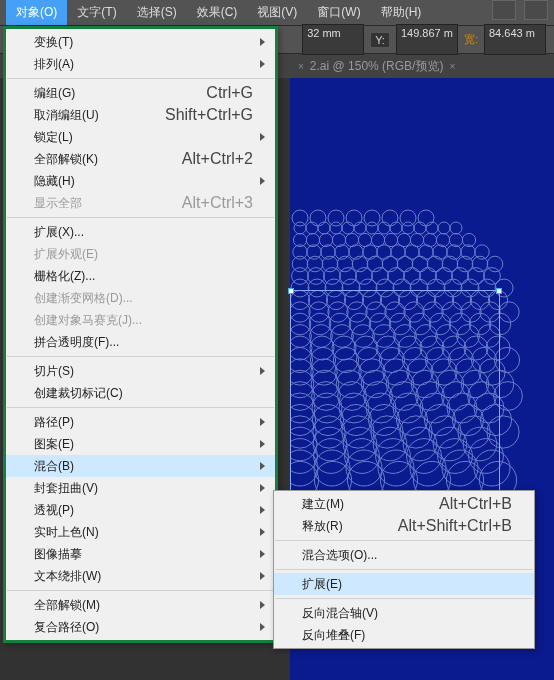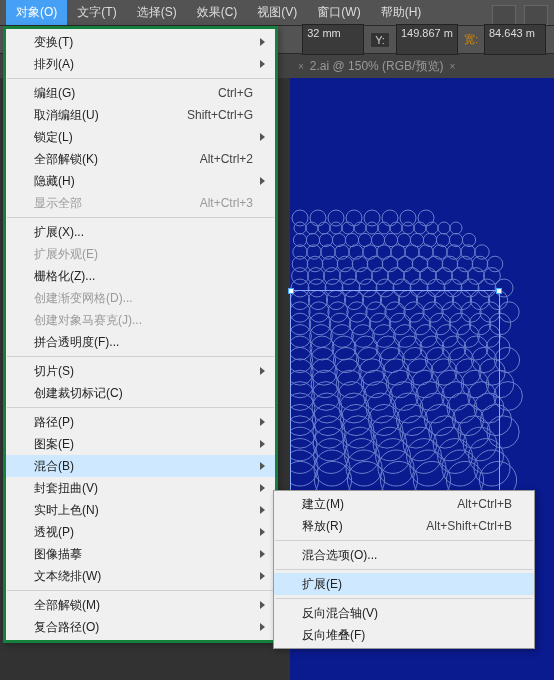--- a/index.html
+++ b/index.html
@@ -1,36 +1,36 @@
 <!DOCTYPE html>
 <html><head>
 <meta charset="utf-8">
 <style>
 *{margin:0;padding:0;box-sizing:border-box;font-family:"Microsoft YaHei",Arial,sans-serif;font-size:12px;user-select:none}
 body{width:554px;height:680px;background:#323232;overflow:hidden;position:relative}
-.menubar{height:26px;background:#535353;display:flex;align-items:flex-end;padding:0 6px;border-bottom:1px solid #2a2a2a}
+.menubar{height:26px;background:#535353;display:flex;align-items:flex-start;padding:0 6px;border-bottom:1px solid #2a2a2a}
 .menubar .mi{color:#ddd;padding:4px 10px;cursor:default}
 .menubar .mi.active{background:#46a0f5;color:#fff}
 .menubar .spacer{flex:1}
 .menubar .ticon{width:24px;height:20px;margin-left:8px;border:1px solid #666;background:#4a4a4a}
 .propbar{height:28px;background:#535353;display:flex;align-items:center;justify-content:flex-end;padding:0 8px;gap:6px;border-bottom:1px solid #2a2a2a}
 .propbar .fld{background:#3a3a3a;border:1px solid #222;color:#ddd;padding:2px 4px;font-size:11px;width:62px;height:31px}
 .propbar .ylbl{background:#333;border:1px solid #555;color:#ccc;padding:1px 4px;font-size:11px}
 .propbar .olbl{color:#d68b00;font-size:11px}
 .tabbar{height:24px;background:#424242;display:flex;align-items:center;padding-left:290px}
 .tabbar .tab{color:#999;font-size:11px;padding:4px 8px;display:flex;align-items:center;gap:6px}
 .tabbar .tab .x{color:#888;font-size:10px}
 .canvas{position:absolute;left:290px;top:78px;right:0;bottom:0;background:#0a1a8f}
 .menu1{position:absolute;left:3px;top:26px;width:275px;background:#f0f0f0;border:3px solid #15803d;box-shadow:2px 2px 6px rgba(0,0,0,.3);padding:2px 0}
 .menu2{position:absolute;left:273px;top:490px;width:262px;background:#f0f0f0;border:1px solid #999;box-shadow:2px 2px 6px rgba(0,0,0,.3);padding:2px 0}
 .mrow{display:flex;align-items:center;height:22px;padding:0 22px 0 28px;color:#222;cursor:default;position:relative}
 .mrow.sub::after{content:"";position:absolute;right:10px;top:7px;border-left:5px solid #555;border-top:4px solid transparent;border-bottom:4px solid transparent}
 .mrow.dis{color:#9a9a9a}
 .mrow.hl{background:#cde8ff}
-.mrow .sc{margin-left:auto;color:#444;font-size:12px}
+.mrow .sc{margin-left:auto;color:#444;font-size:16px}
 .mrow.dis .sc{color:#9a9a9a}
 .sep{height:1px;background:#d0d0d0;margin:3px 1px}
 .selbox{position:absolute;border:1px solid #8af;pointer-events:none}
 .selbox .h{position:absolute;width:6px;height:6px;background:#fff;border:1px solid #4af}
 </style>
 </head>
 <body>
 
 <div class="menubar">
   <div class="mi active">对象(O)</div>
@@ -371,24 +371,24 @@
     <div class="mrow sub">
       <span>图案(E)</span>
     </div>
     <div class="mrow sub hl">
       <span>混合(B)</span>
     </div>
     <div class="mrow sub">
       <span>封套扭曲(V)</span>
     </div>
     <div class="mrow sub">
+      <span>透视(P)</span>
+    </div>
+    <div class="mrow sub">
       <span>实时上色(N)</span>
-    </div>
-    <div class="mrow sub">
-      <span>透视(P)</span>
     </div>
     <div class="mrow sub">
       <span>图像描摹</span>
     </div>
     <div class="mrow sub">
       <span>文本绕排(W)</span>
     </div>
     <div class="sep"></div>
     <div class="mrow sub">
       <span>全部解锁(M)</span>

